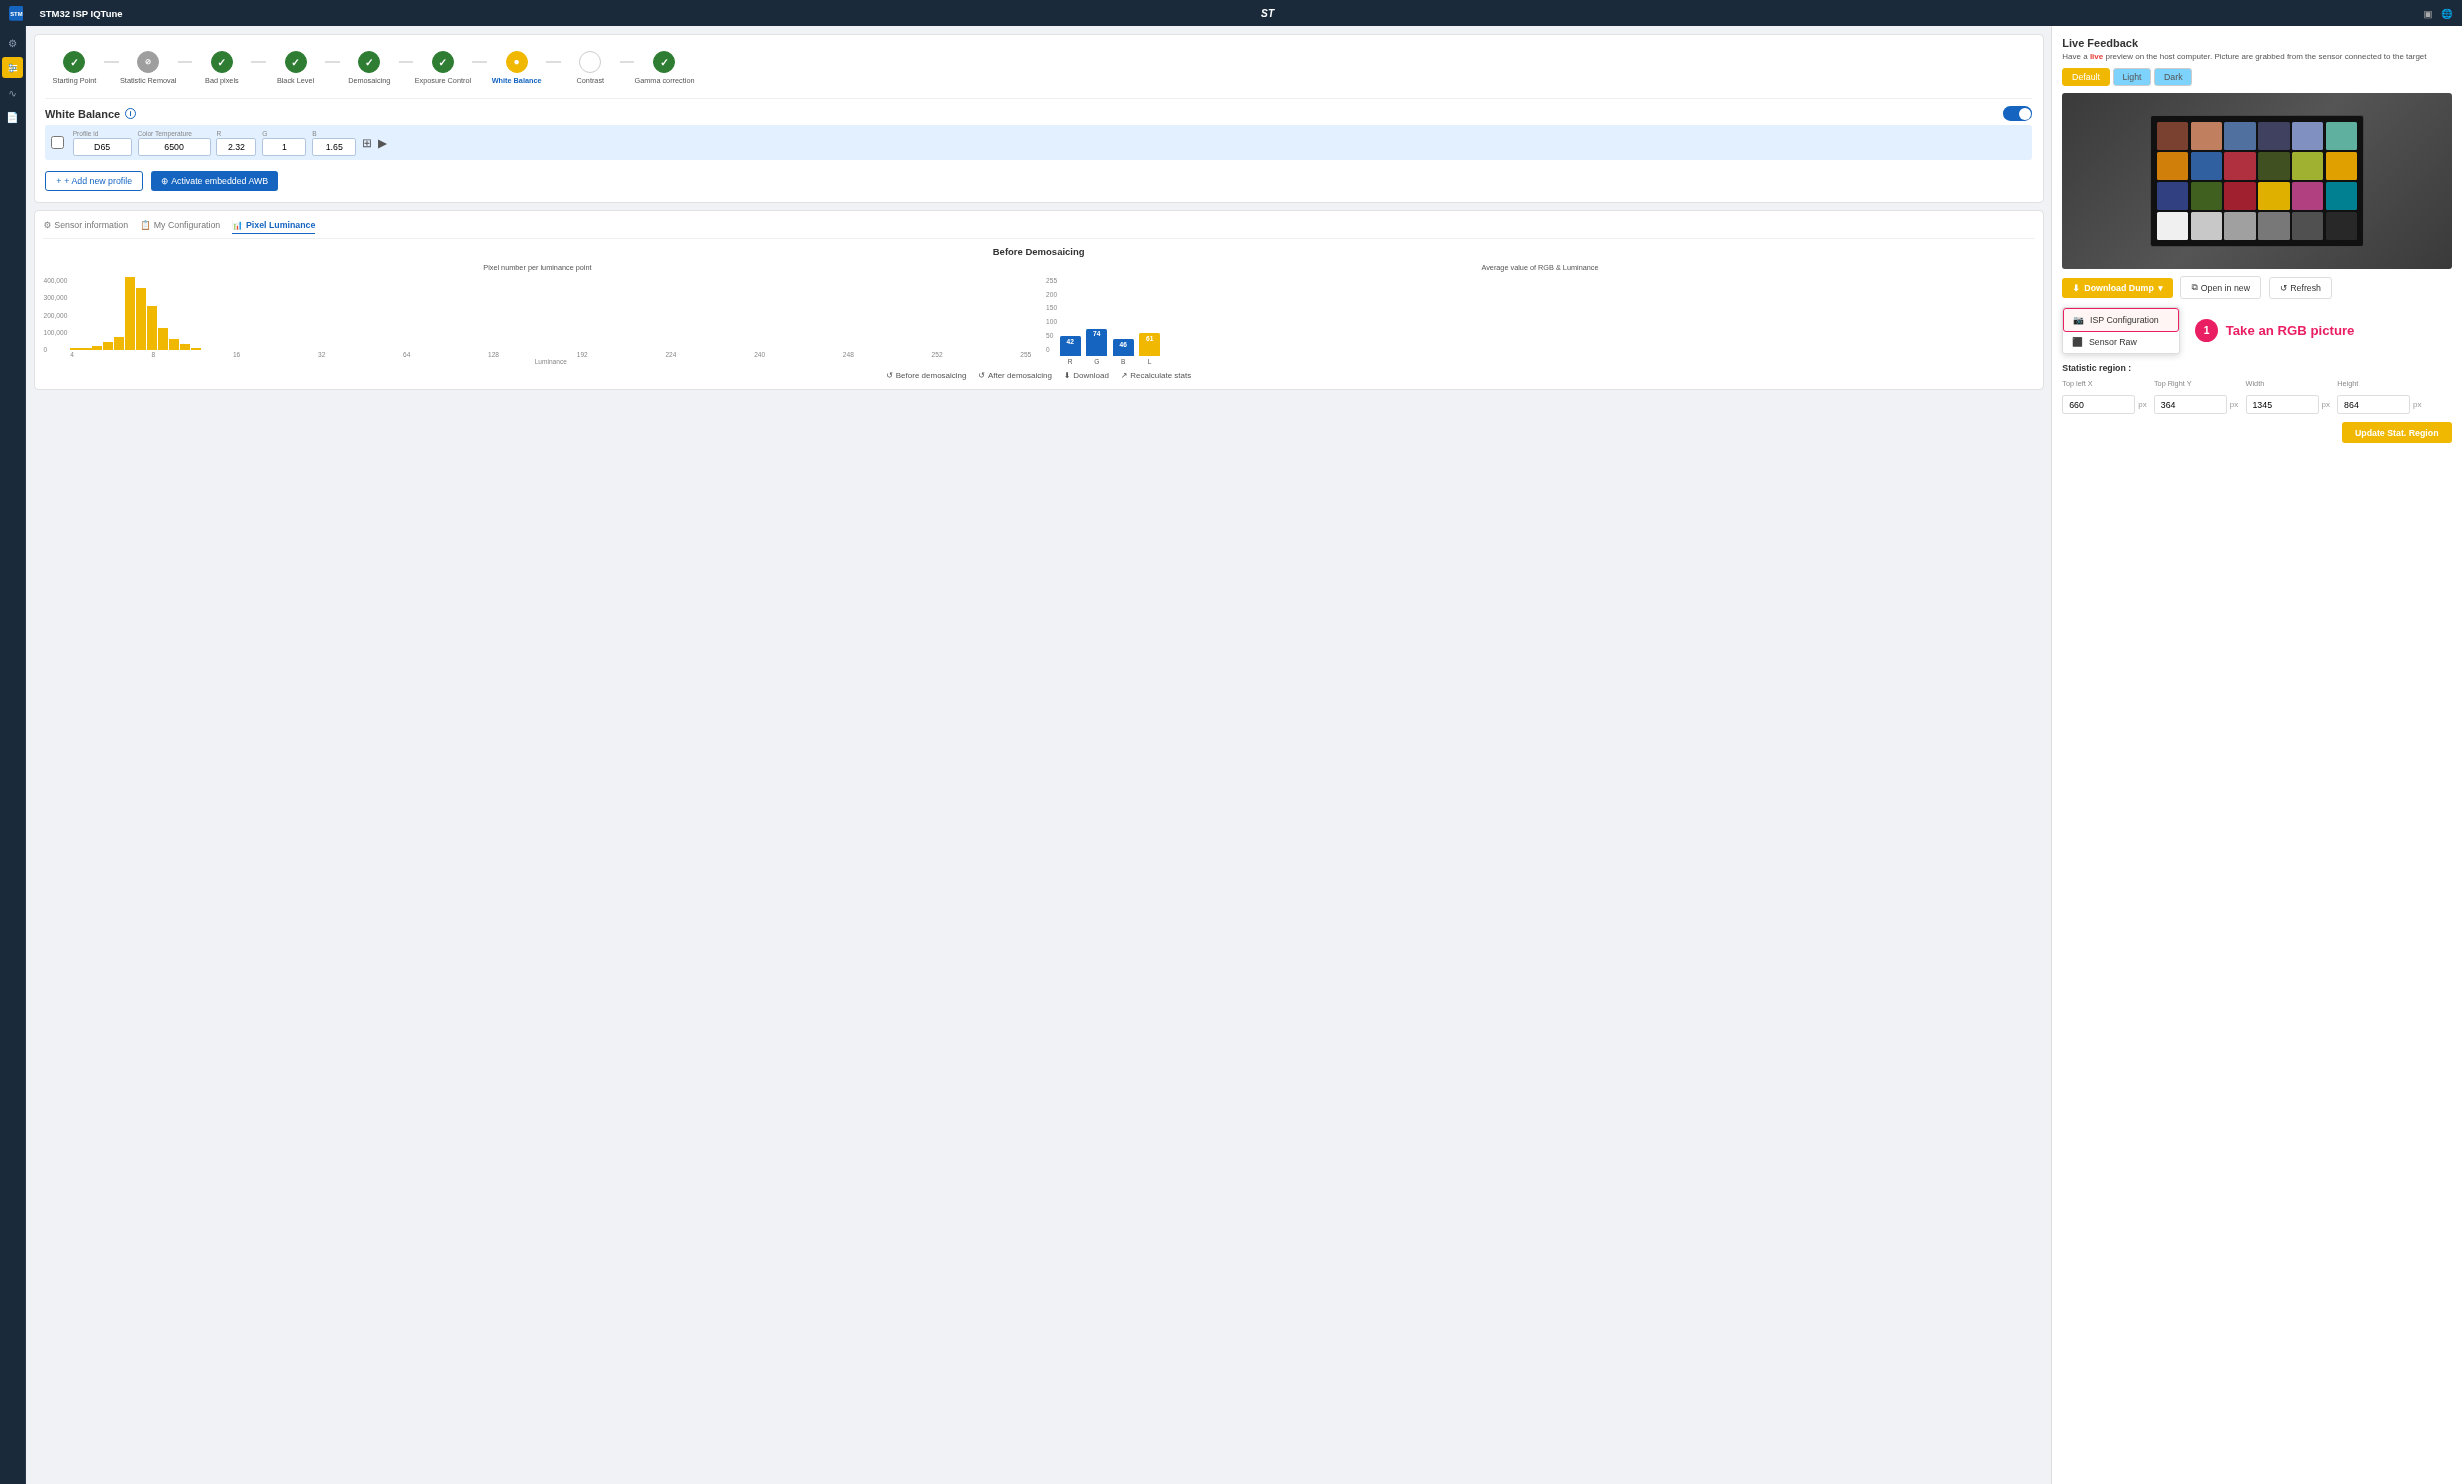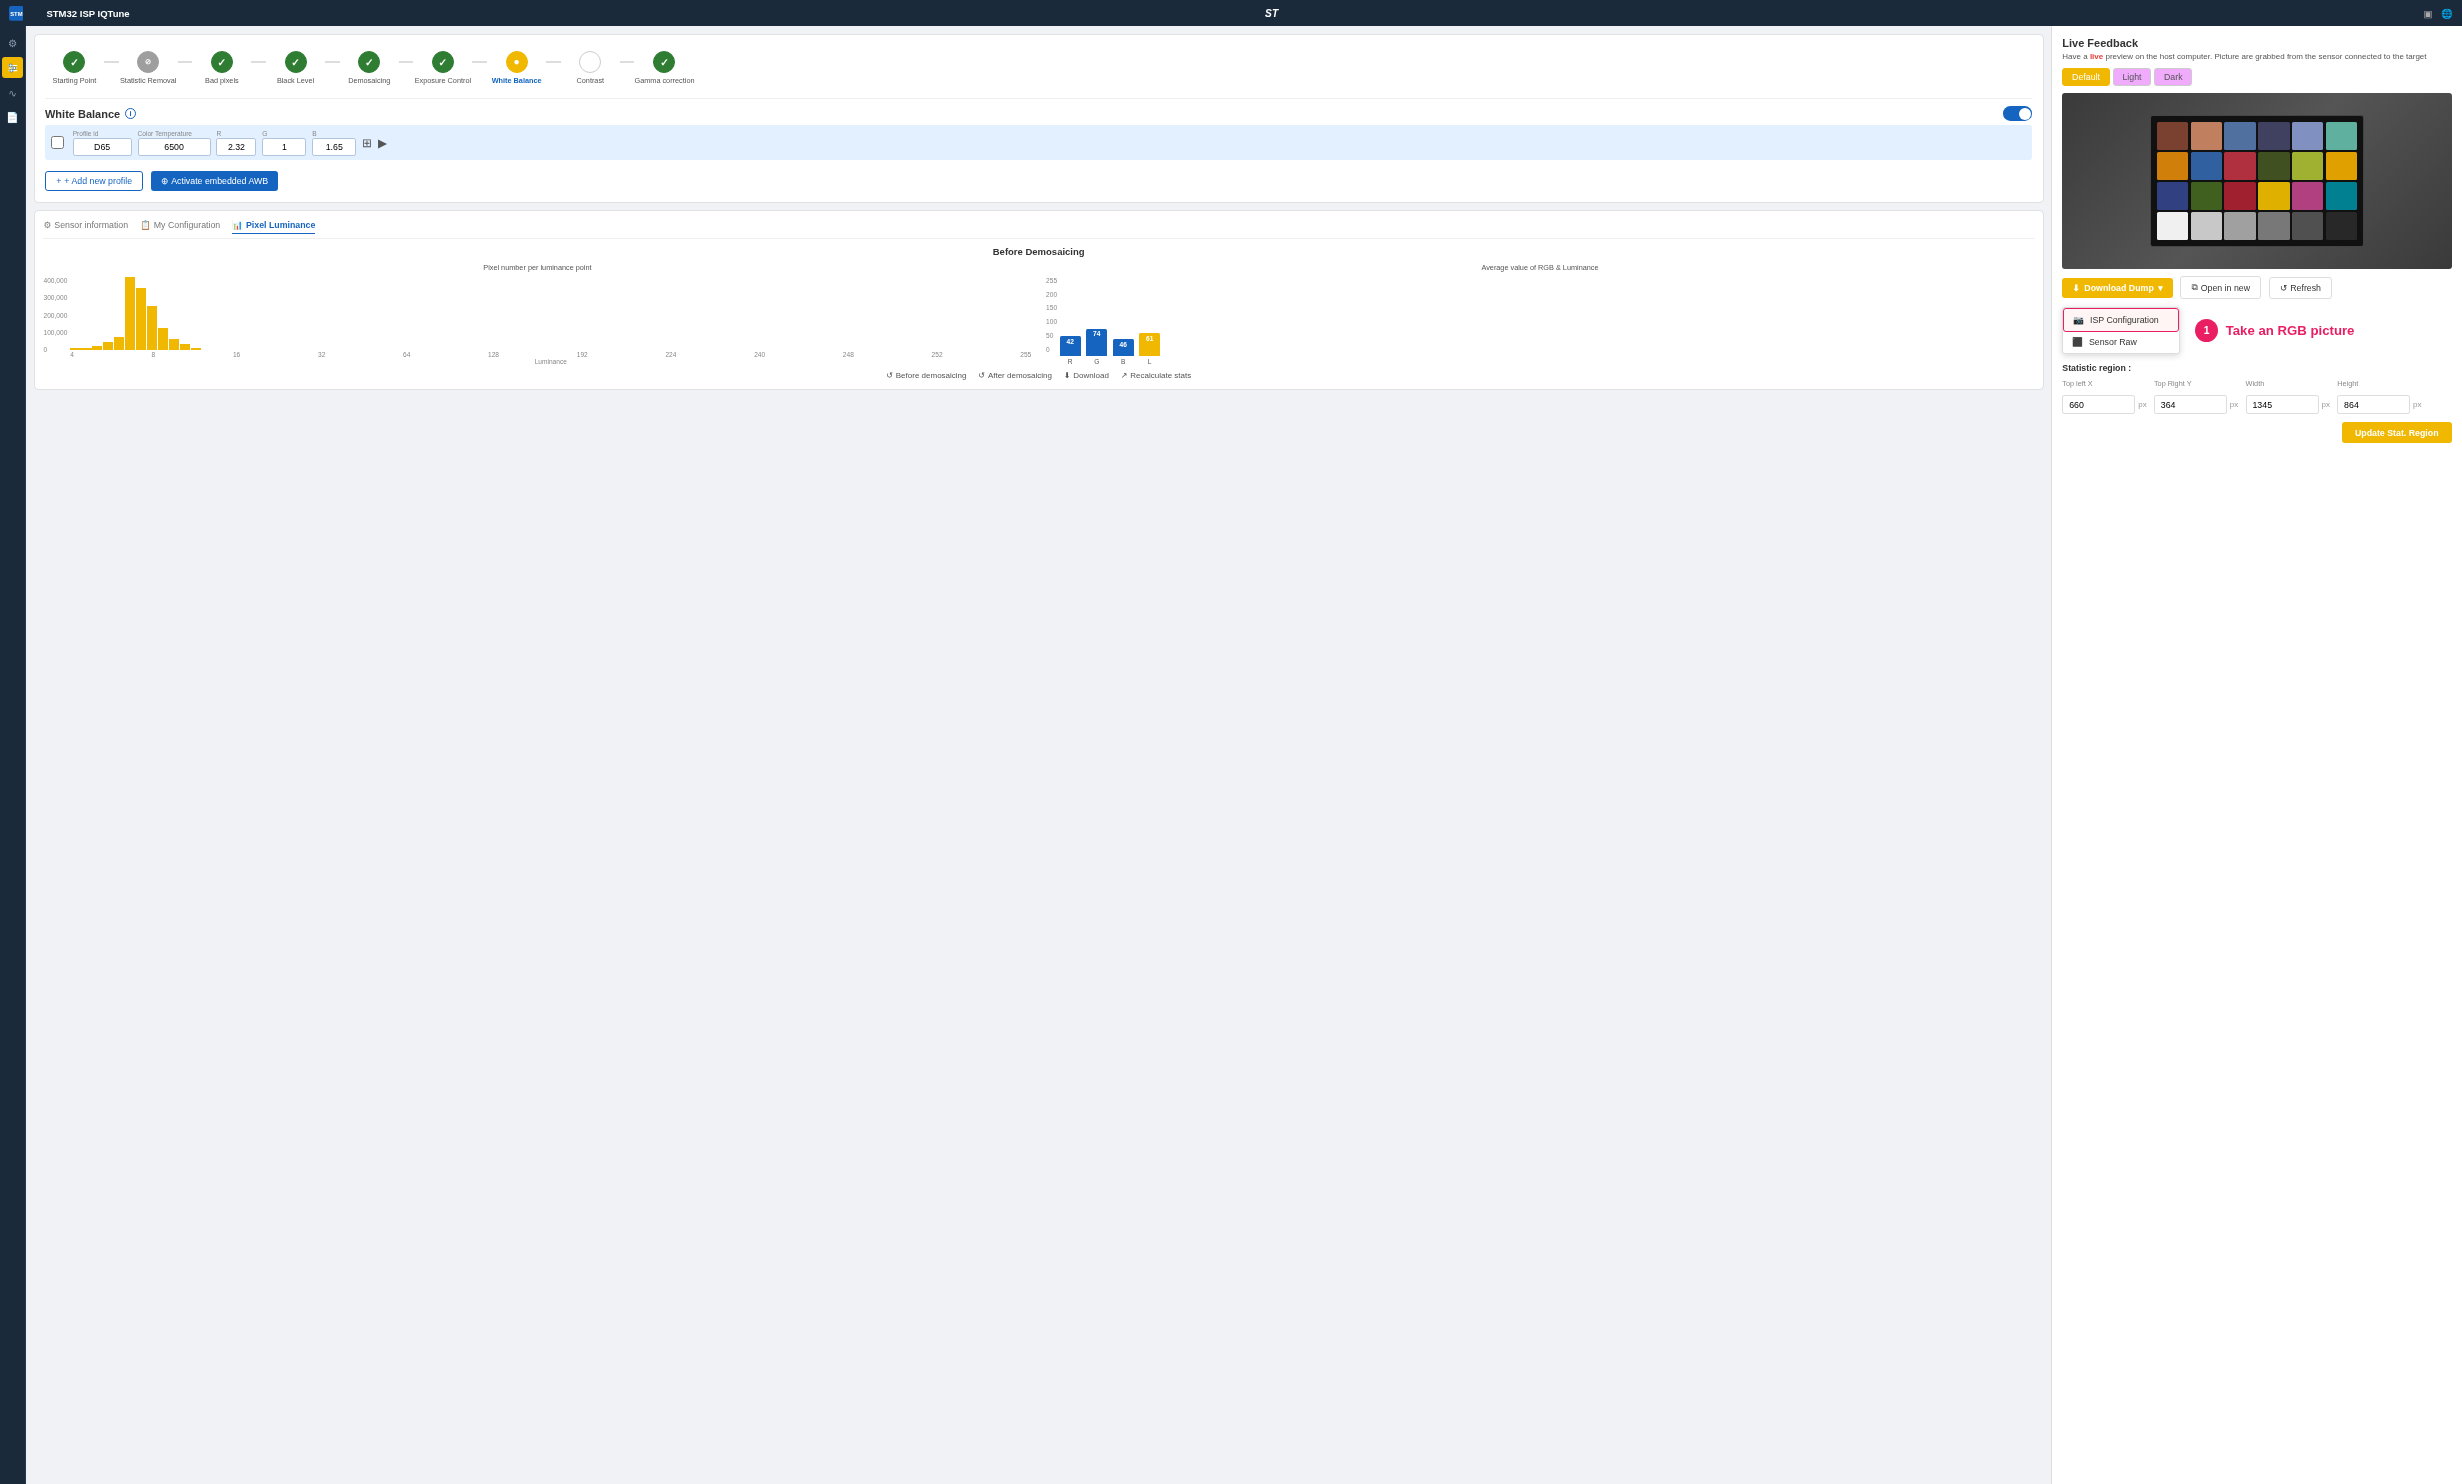--- a/index.html
+++ b/index.html
@@ -8,21 +8,21 @@
     
     .topbar {
       height: 26.4px;
       background: #1a2a3a;
       display: flex;
       align-items: center;
       justify-content: space-between;
       padding: 0 8.8px;
       color: #fff;
     }
-    .topbar-left { display: flex; align-items: center; gap: 23px; font-size: 9.5px; font-weight: 600; }
+    .topbar-left { display: flex; align-items: center; gap: 16px; font-size: 9.5px; font-weight: 600; }
     .topbar-center { display: flex; align-items: center; }
     .topbar-right { display: flex; align-items: center; gap: 8.8px; }
 
     
     .app-body { display: flex; height: calc(100vh - 26.4px); }
 
     
     .sidebar {
       width: 26.4px;
       background: #1a2a3a;
@@ -125,21 +125,21 @@
     .chart-container { flex: 1; }
     .chart-title { font-size: 7.3px; color: #555; text-align: center; margin-bottom: 4.4px; }
 
     
     .live-feedback-title { font-size: 11px; font-weight: 600; margin-bottom: 2.9px; }
     .live-feedback-desc { font-size: 8px; color: #555; margin-bottom: 7.3px; }
 
     .theme-buttons { display: flex; gap: 2.9px; margin-bottom: 7.3px; }
     .theme-btn {
       padding: 2.9px 8.8px; border-radius: 2.9px; border: 0.7px solid #ccc;
-      cursor: pointer; font-size: 8.8px; background: #f0abfc; color: #555;
+      cursor: pointer; font-size: 8.8px; background: #7dd3fc; color: #555;
     }
     .theme-btn.active { background: #f0b800; border-color: #f0b800; color: #fff; }
 
     .preview-image {
       width: 100%; height: 176px; background: #555;
       border-radius: 2.9px; margin-bottom: 7.3px;
       overflow: hidden; position: relative;
     }
 
     

